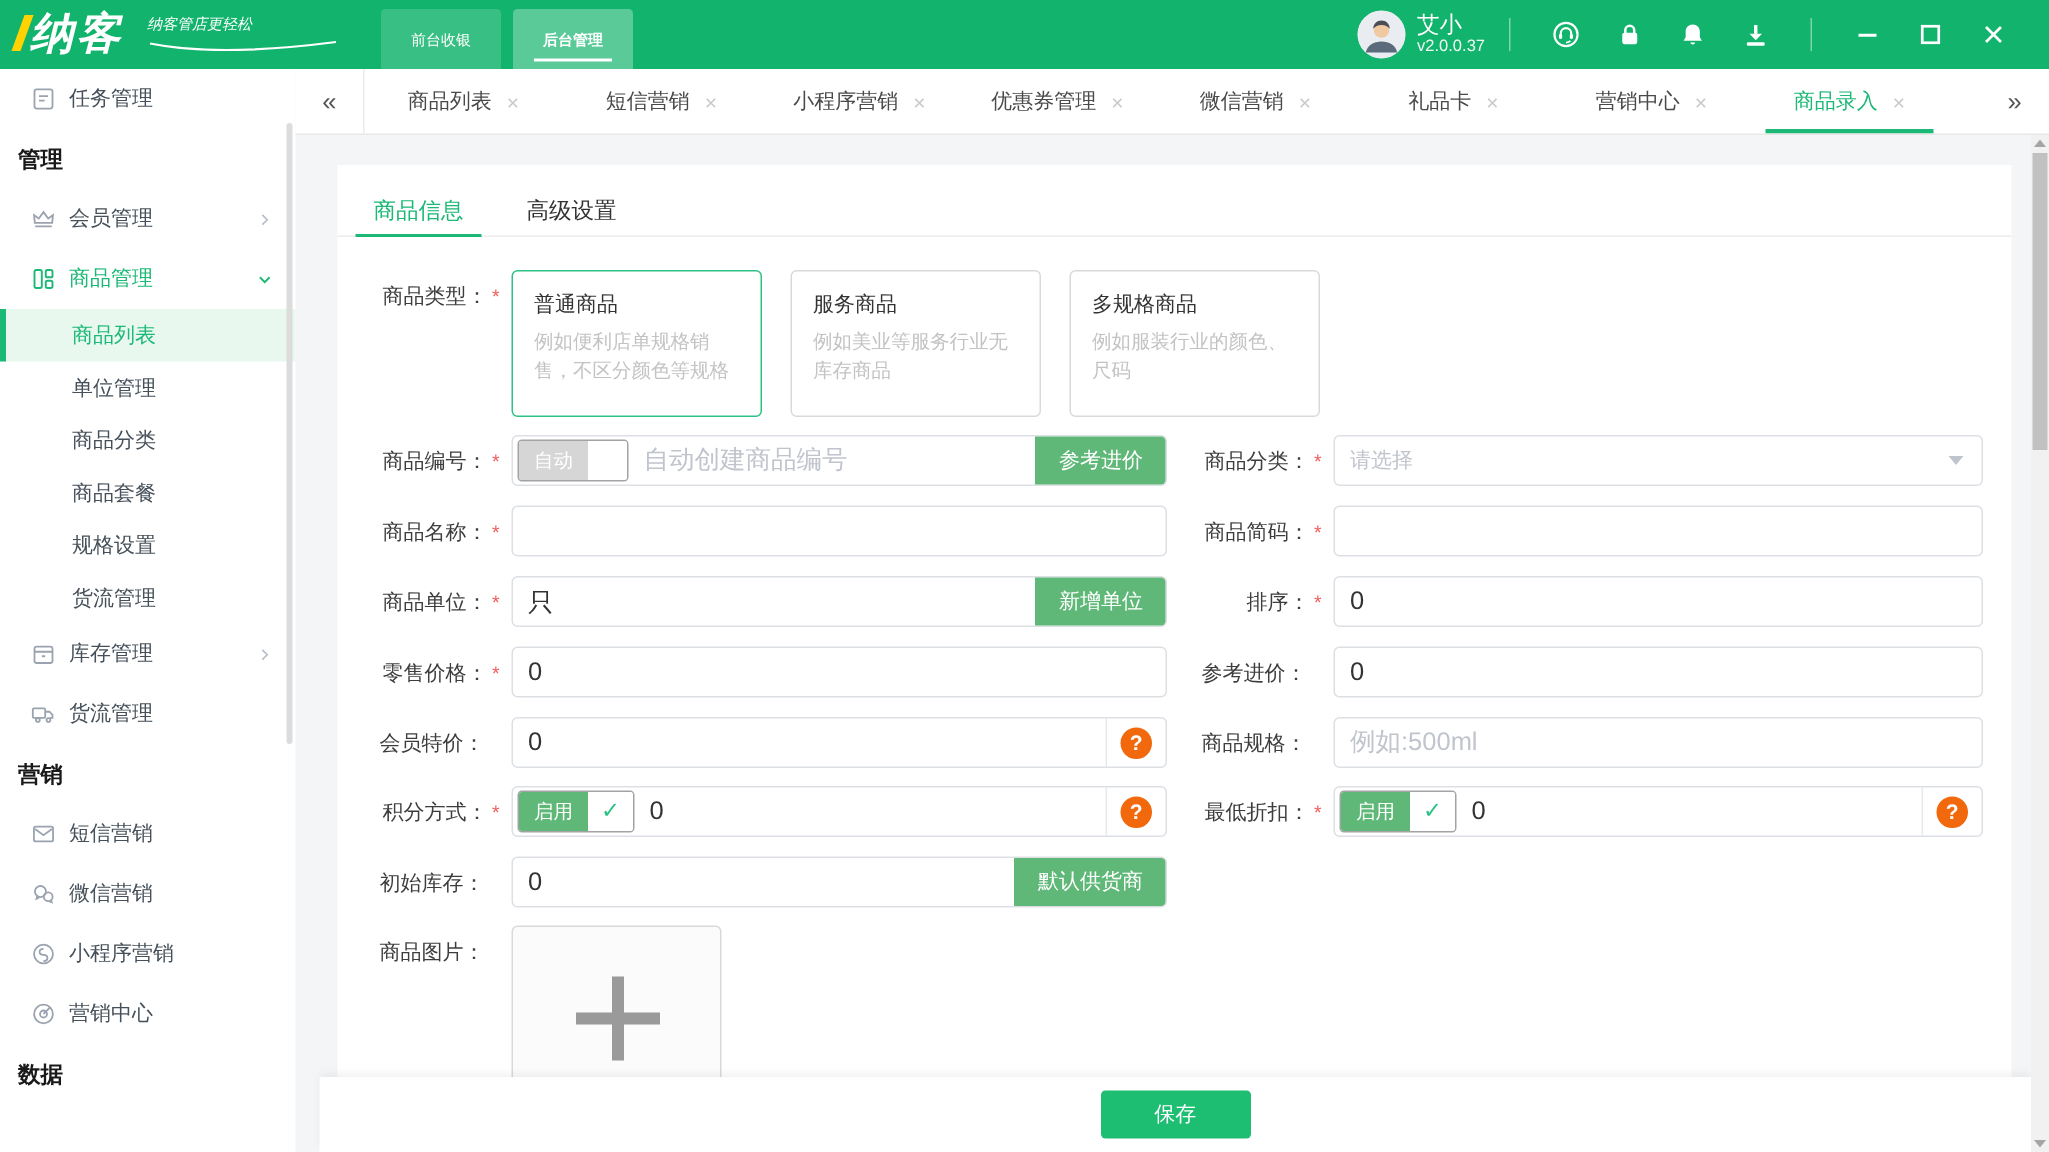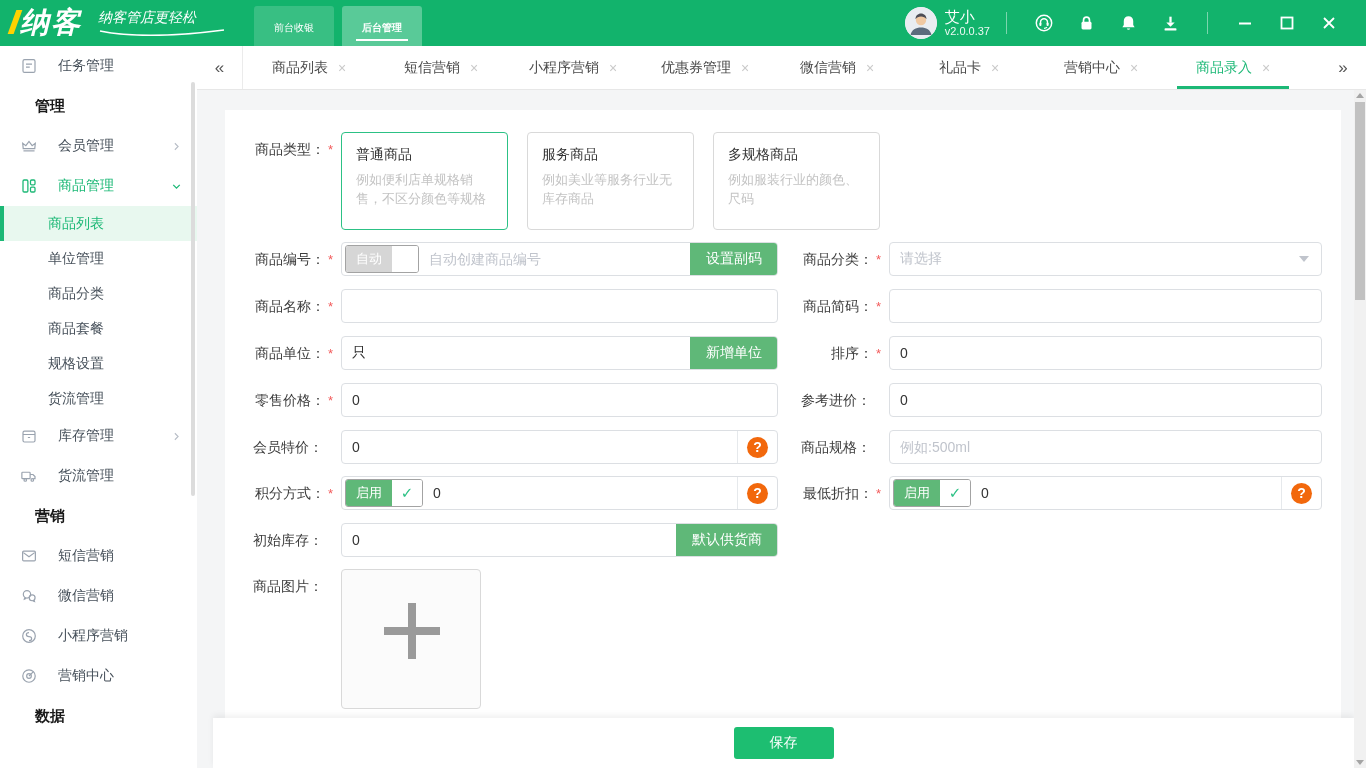--- a/index.html
+++ b/index.html
@@ -5,21 +5,21 @@
   * { margin:0; padding:0; box-sizing:border-box; }
   html,body { width:1366px; height:768px; overflow:hidden;
     font-family:"Liberation Sans","DejaVu Sans",sans-serif; font-size:14px; color:#333; background:#f4f5f6;}
   svg { display:block; }
 
   
   .topbar { position:absolute; left:0; top:0; width:1366px; height:46px; background:#12b36c;
     display:flex; align-items:center; color:#fff; z-index:50;}
   .logo { margin-left:20px; font-size:29px; font-weight:900; font-style:italic; letter-spacing:2px; position:relative;}
   .logo .accent { position:absolute; left:-8px; top:7px; width:6px; height:24px; background:#ffd200; transform:skewX(-20deg);}
-  .slogan { margin-left:16px; font-size:14px; font-style:italic; line-height:1;}
+  .slogan { margin-left:16px; font-size:10px; font-style:italic; line-height:1;}
   .slogan svg { margin-top:4px;}
   .nav-tabs { display:flex; align-self:flex-end; margin-left:28px; gap:8px;}
   .nav-tab { height:40px; line-height:40px; padding:2px 20px; background:rgba(255,255,255,.16);
     border-radius:3px 3px 0 0; font-size:10px; position:relative; cursor:pointer;}
   .nav-tab.active { background:rgba(255,255,255,.30); font-weight:bold;}
   .nav-tab.active::after { content:""; position:absolute; left:14px; right:14px; bottom:5px; height:2px; background:#fff;}
   .tb-right { margin-left:auto; display:flex; align-items:center; margin-right:16px;}
   .avatar { width:32px; height:32px; border-radius:50%; background:#e9edf1; overflow:hidden; position:relative;}
   .user { margin-left:8px; line-height:1.15;}
   .user .name { font-size:15px;}
@@ -38,25 +38,25 @@
   .ts-tab { flex:1; max-width:132px; display:flex; align-items:center; justify-content:center; gap:10px;
     font-size:14px; color:#4a4a4a; position:relative; cursor:pointer; white-space:nowrap;}
   .ts-tab .x { color:#c9c9c9; font-size:14px;}
   .ts-tab.active { color:#1cb876;}
   .ts-tab.active::after { content:""; position:absolute; left:10px; right:10px; bottom:0; height:3px; background:#1cb876;}
   .ts-right { display:flex; align-items:center; border-left:1px solid #ebebeb; padding:0 12px; gap:18px; color:#555;}
   .ts-act { display:flex; align-items:center; gap:5px; cursor:pointer; font-size:14px;}
 
   
   .sidebar { position:absolute; left:0; top:46px; bottom:0; width:197px; background:#fff; overflow:hidden; z-index:30;}
-  .sb-item { height:40px; display:flex; align-items:center; padding-left:20px; gap:20px; color:#46505a; cursor:pointer;}
+  .sb-item { height:40px; display:flex; align-items:center; padding-left:20px; gap:8px; color:#46505a; cursor:pointer;}
   .sb-ic { color:#9aa3af; width:18px; height:18px;}
   .sb-item.green { color:#1cb876;}
   .sb-item.green .sb-ic { color:#1cb876;}
-  .sb-sec { height:40px; display:flex; align-items:center; padding-left:35px; font-size:15px; font-weight:bold; color:#191919;}
+  .sb-sec { height:40px; display:flex; align-items:center; padding-left:12px; font-size:15px; font-weight:bold; color:#191919;}
   .sb-sub { height:35px; display:flex; align-items:center; padding-left:48px; color:#46505a; cursor:pointer;}
   .sb-sub.active { background:#e8f8ef; color:#1cb876; border-left:4px solid #1cb876; padding-left:44px;}
   .sb-chev { margin-left:auto; margin-right:14px; color:#b7bdc6;}
   .sb-chev.green { color:#1cb876;}
   .sb-scroll { position:absolute; right:2px; top:36px; width:4px; height:414px; background:#dcdcdc; border-radius:2px;}
 
   
   .main { position:absolute; left:197px; top:90px; right:0; bottom:0; background:#f4f5f6;}
   .card { position:absolute; left:28px; top:20px; right:25px; bottom:-100px; background:#fff;}
   .ftabs { display:flex; padding:18px 0 0 12px; border-bottom:1px solid #ececec; margin-right:0;}
@@ -73,21 +73,21 @@
   .f1 { width:437px; flex:none;}
   .f2 { width:433px; flex:none;}
 
   .tcards { display:flex; gap:19px;}
   .tcard { width:167px; height:98px; border:1px solid #d9d9d9; border-radius:4px; padding:13px 14px; cursor:pointer; background:#fff;}
   .tcard.sel { border:1px solid #2cc185;}
   .tcard .tt { font-size:14px; color:#333; margin-bottom:7px;}
   .tcard .dd { font-size:13px; color:#c3c3c3; line-height:1.45;}
 
   .inp { height:34px; border:1px solid #dcdfe3; border-radius:4px; background:#fff; display:flex; align-items:center; overflow:hidden;}
-  .inp input { flex:1; min-width:0; border:none; outline:none; padding:0 10px; font-size:14px; color:#333; background:transparent;
+  .inp input { flex:1; min-width:0; border:none; outline:none; padding:0 10px; font-size:17px; color:#333; background:transparent;
     font-family:inherit;}
   .inp input::placeholder { color:#c0c4cc;}
   .apbtn { height:34px; margin:-1px; flex:none; background:#5fb878; color:#fff; display:flex; align-items:center;
     padding:0 16px; border-radius:0 4px 4px 0; cursor:pointer; font-size:14px;}
   .helpseg { height:34px; width:40px; flex:none; border-left:1px solid #e6e9ec; display:flex; align-items:center; justify-content:center;}
   .help { width:21px; height:21px; border-radius:50%; background:#f2680c; color:#fff; font-weight:bold; font-size:14px;
     line-height:21px; text-align:center; cursor:pointer;}
   .toggle { display:flex; height:28px; margin-left:3px; flex:none; border:1px solid #a3a3a3; border-radius:3px; overflow:hidden; cursor:pointer;}
   .tg-txt { padding:0 10px; line-height:26px; font-size:13px; color:#fff;}
   .toggle.auto .tg-txt { background:#d6d6d6;}
@@ -338,20 +338,24 @@
         </svg>
       </span>
     <span>营销中心</span>
   </div>
   <div class="sb-sec">数据</div>
   <div class="sb-scroll"></div>
 </div>
 
 <div class="main">
   <div class="card">
+    <div class="ftabs">
+      <div class="ftab active">商品信息</div>
+      <div class="ftab">高级设置</div>
+    </div>
 
     <div class="form">
 
       <div class="row">
         <div class="lbl"><span>商品类型：</span><i class="req">*</i></div>
         <div class="tcards">
           <div class="tcard sel">
             <div class="tt">普通商品</div>
             <div class="dd">例如便利店单规格销售，不区分颜色等规格</div>
           </div>
@@ -367,21 +371,21 @@
       </div>
 
       <div class="row">
         <div class="lbl"><span>商品编号：</span><i class="req">*</i></div>
         <div class="f1 inp">
           <div class="toggle auto">
             <span class="tg-txt">自动</span>
               <span class="tg-knob"></span>
           </div>
           <input type="text" placeholder="自动创建商品编号" style="">
-          <div class="apbtn">设置副码</div>
+          <div class="apbtn">参考进价</div>
         </div>
         <div class="lbl lbl2"><span>商品分类：</span><i class="req">*</i></div>
         <div class="f2 inp select">
           <span class="ph">请选择</span>
           <span class="caret"></span>
         </div>
       </div>
 
       <div class="row">
         <div class="lbl"><span>商品名称：</span><i class="req">*</i></div>

